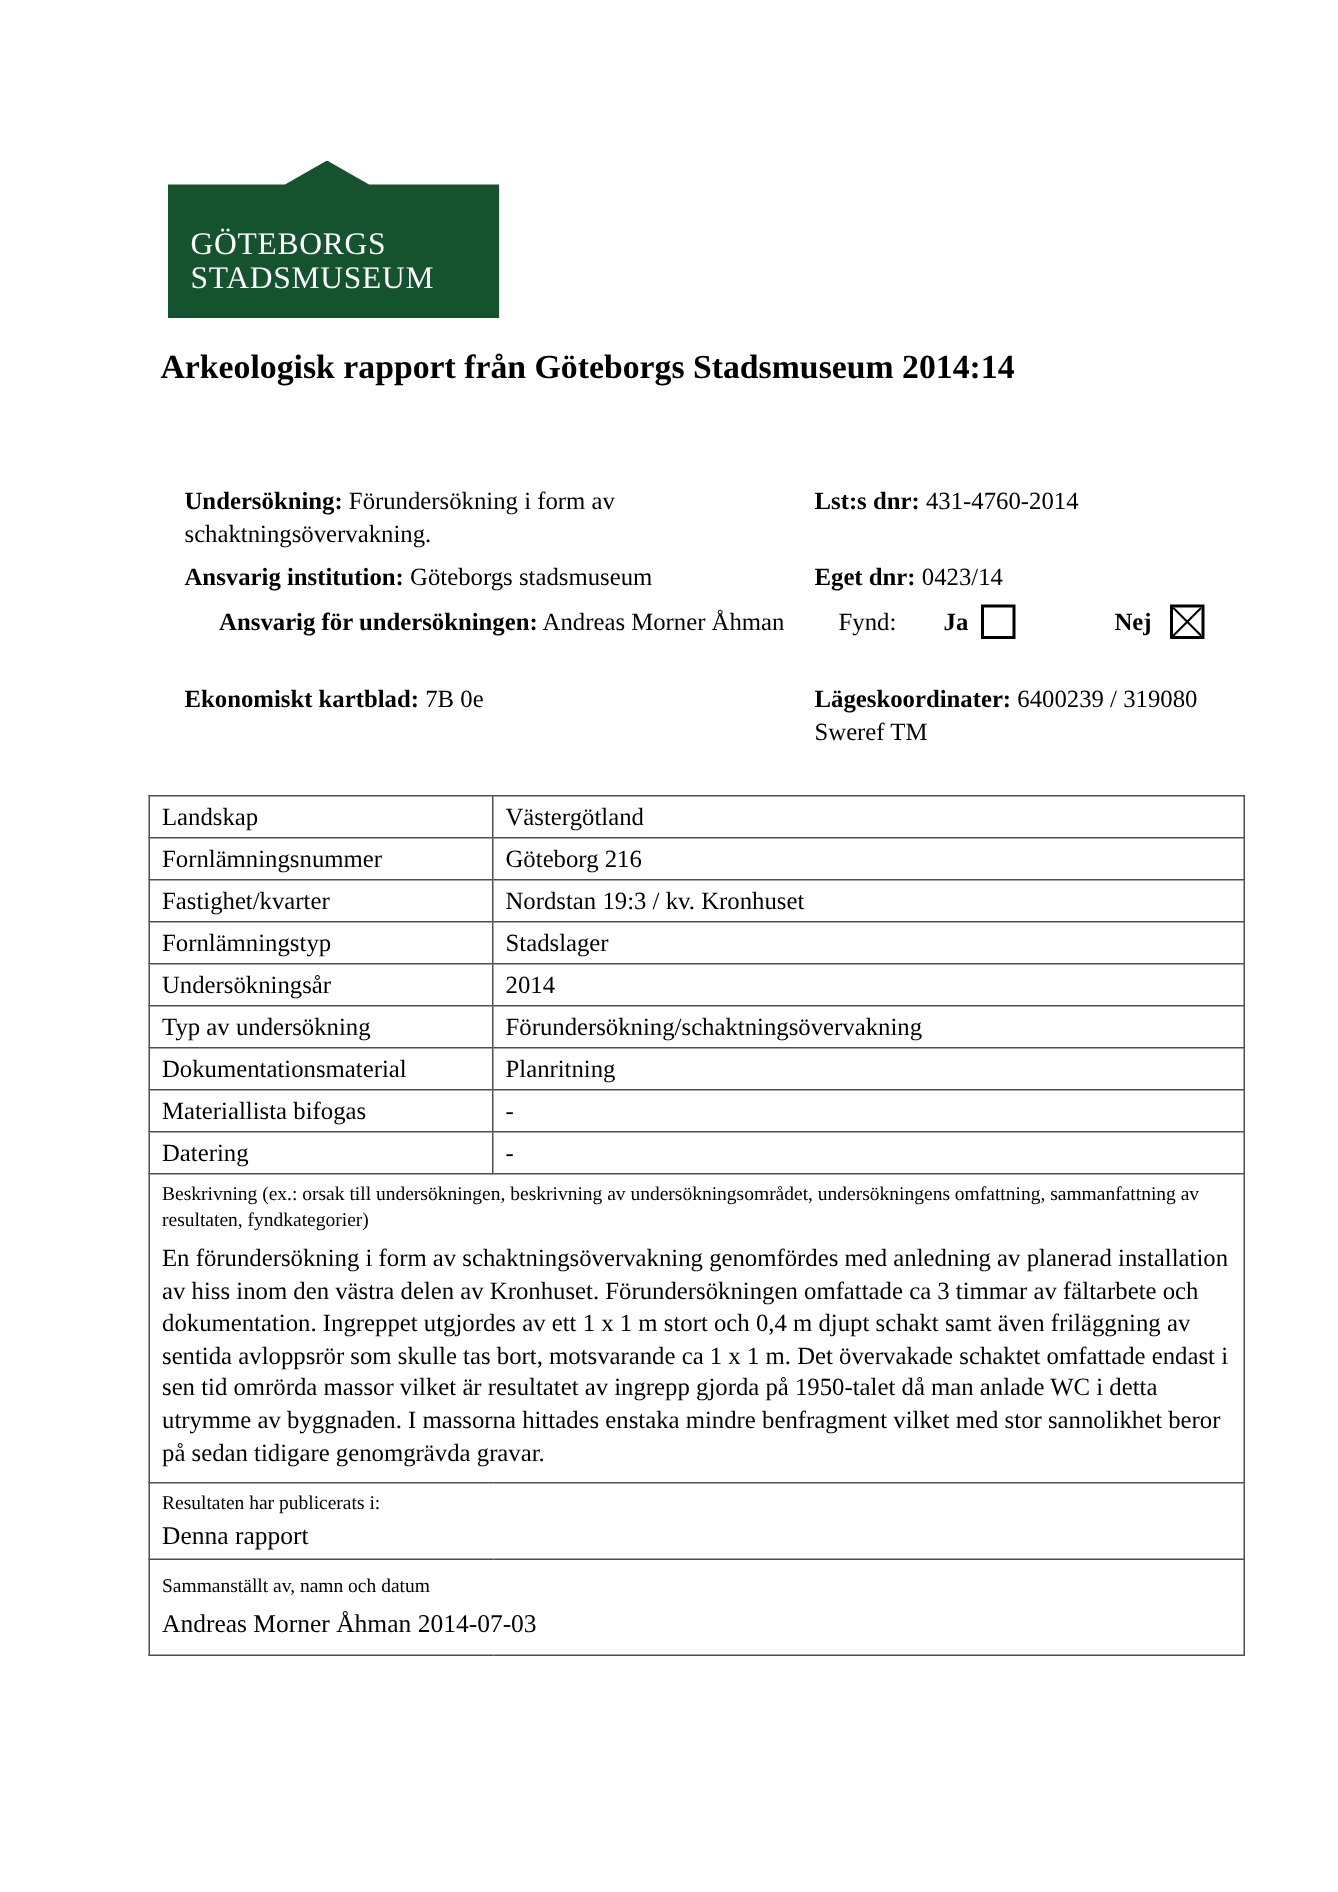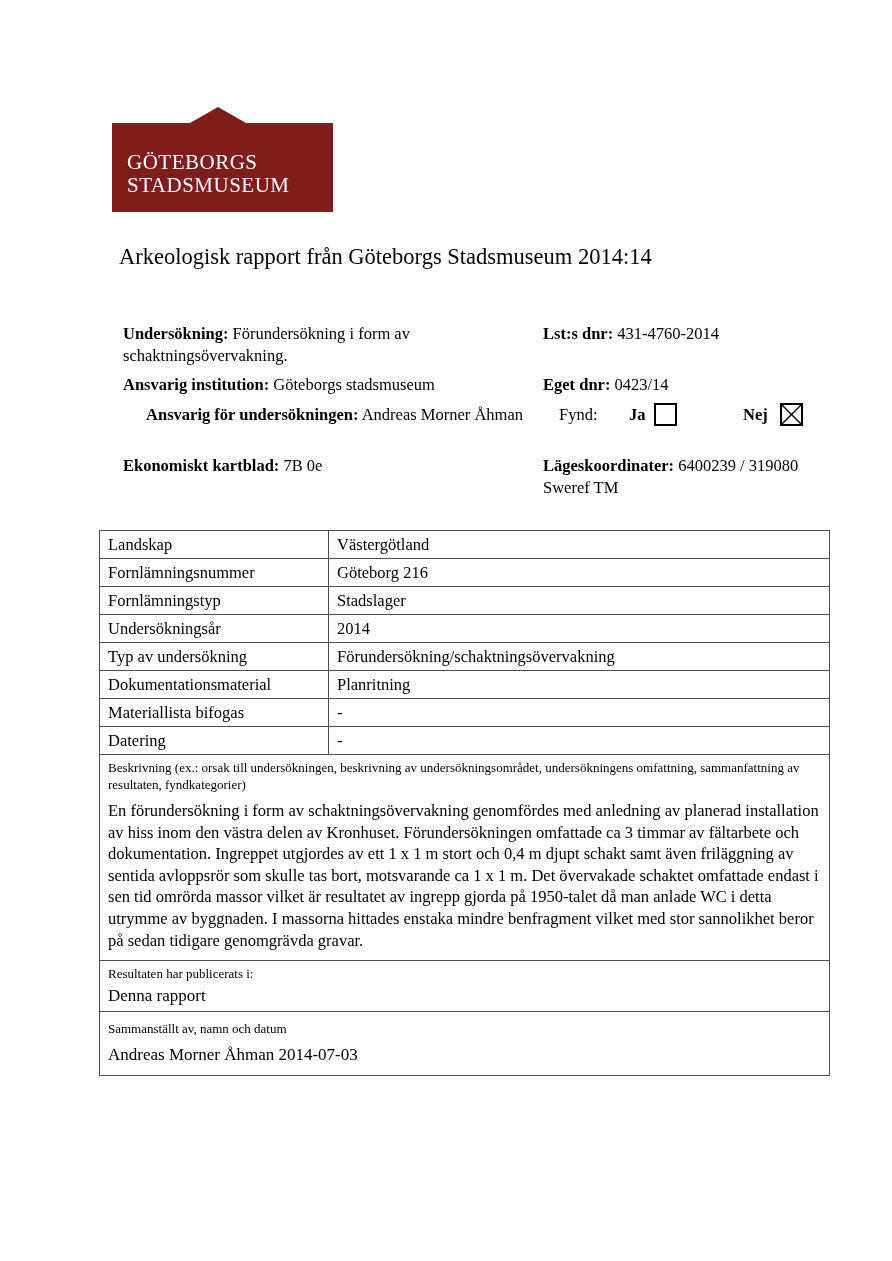--- a/index.html
+++ b/index.html
@@ -10,33 +10,33 @@
     font-family: "Liberation Serif", serif;
     color: #000;
     position: relative;
     overflow: hidden;
   }
 
   
   .logo {
     position: absolute; left: 112px; top: 107px;
     width: 221px; height: 105px;
-    background: #7f1d1d;
+    background: #14532d;
     clip-path: polygon(0 16px, 78px 16px, 106px 0, 134px 16px, 221px 16px, 221px 105px, 0 105px);
     color: #fff;
     padding: 44px 0 0 15px;
     font-size: 21px; line-height: 22.5px; letter-spacing: 0.5px;
     font-weight: normal;
   }
 
   
   .title {
     position: absolute; left: 107px; top: 232px;
-    margin: 12px;
-    font-size: 22.5px; font-weight: normal; line-height: 26px;
+    margin: 0;
+    font-size: 22.5px; font-weight: bold; line-height: 26px;
     white-space: nowrap;
   }
 
   
   .fields {
     position: absolute; left: 107px; top: 303px;
     width: 725px; height: 200px;
     font-size: 16.5px; line-height: 22px;
   }
   .frow { position: absolute; margin: 16px; }
@@ -125,20 +125,24 @@
   <tbody>
     <tr class="data-row">
         <td class="c1">Landskap</td>
         <td>Västergötland</td>
       </tr>
     <tr class="data-row">
         <td class="c1">Fornlämningsnummer</td>
         <td>Göteborg 216</td>
       </tr>
     <tr class="data-row">
+        <td class="c1">Fastighet/kvarter</td>
+        <td>Nordstan 19:3 / kv. Kronhuset</td>
+      </tr>
+    <tr class="data-row">
         <td class="c1">Fornlämningstyp</td>
         <td>Stadslager</td>
       </tr>
     <tr class="data-row">
         <td class="c1">Undersökningsår</td>
         <td>2014</td>
       </tr>
     <tr class="data-row">
         <td class="c1">Typ av undersökning</td>
         <td>Förundersökning/schaktningsövervakning</td>

